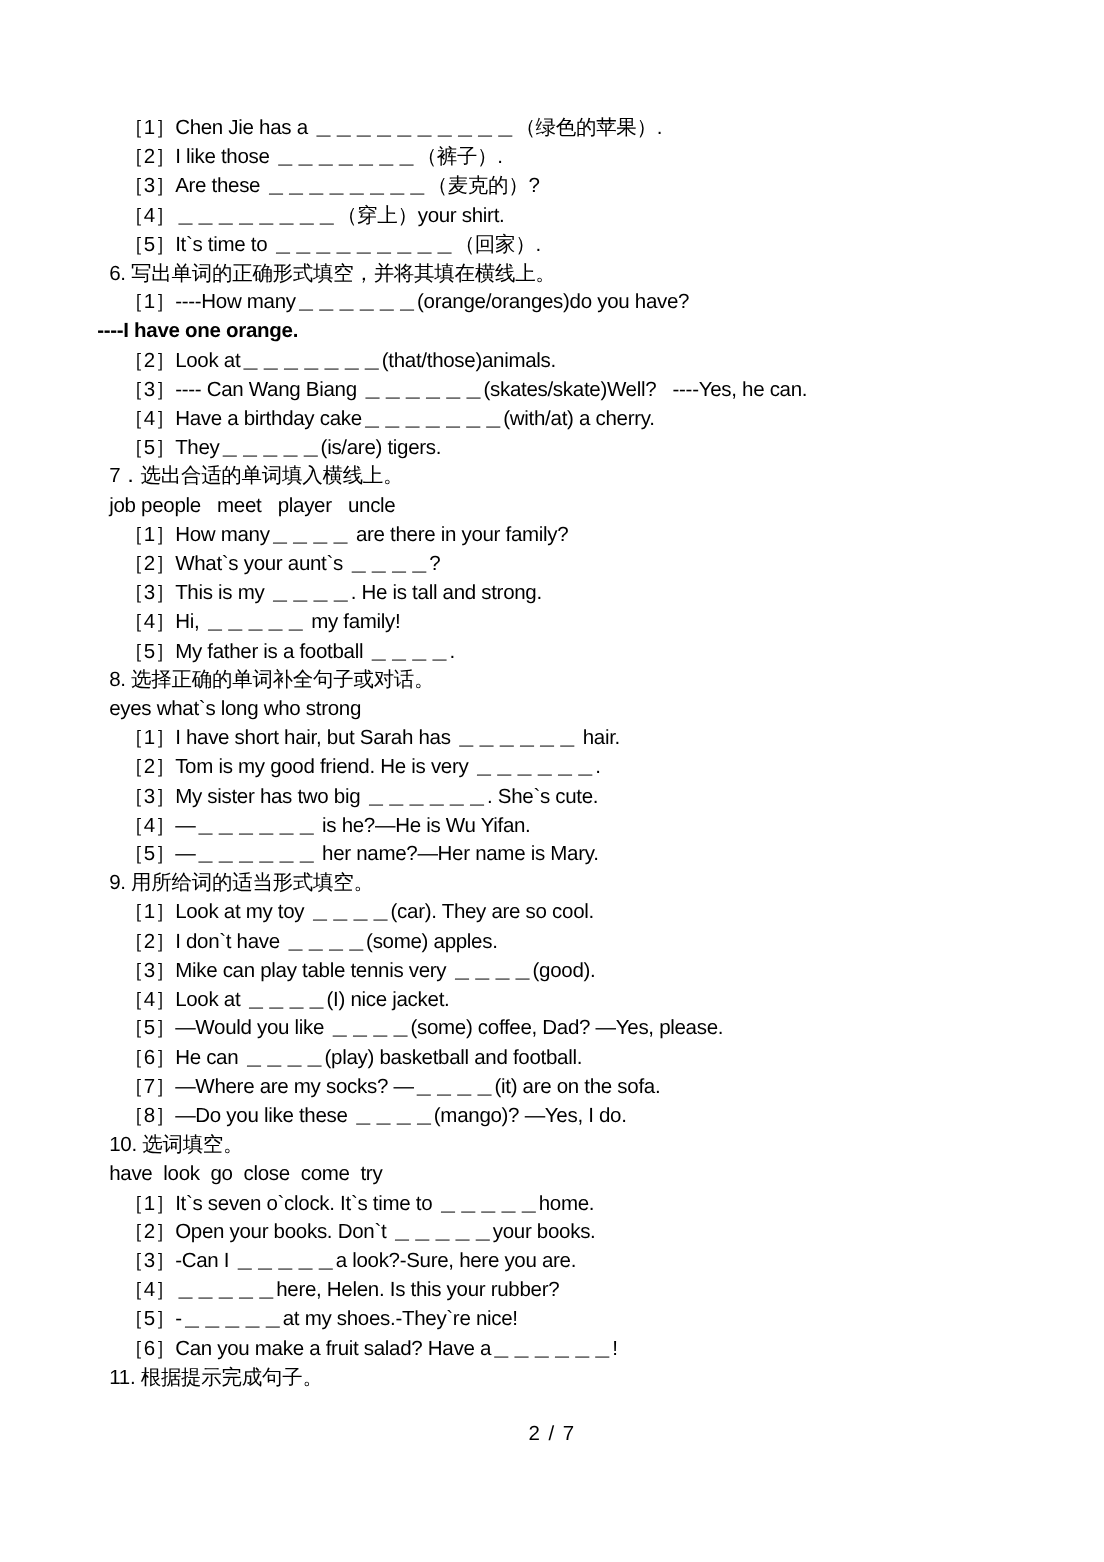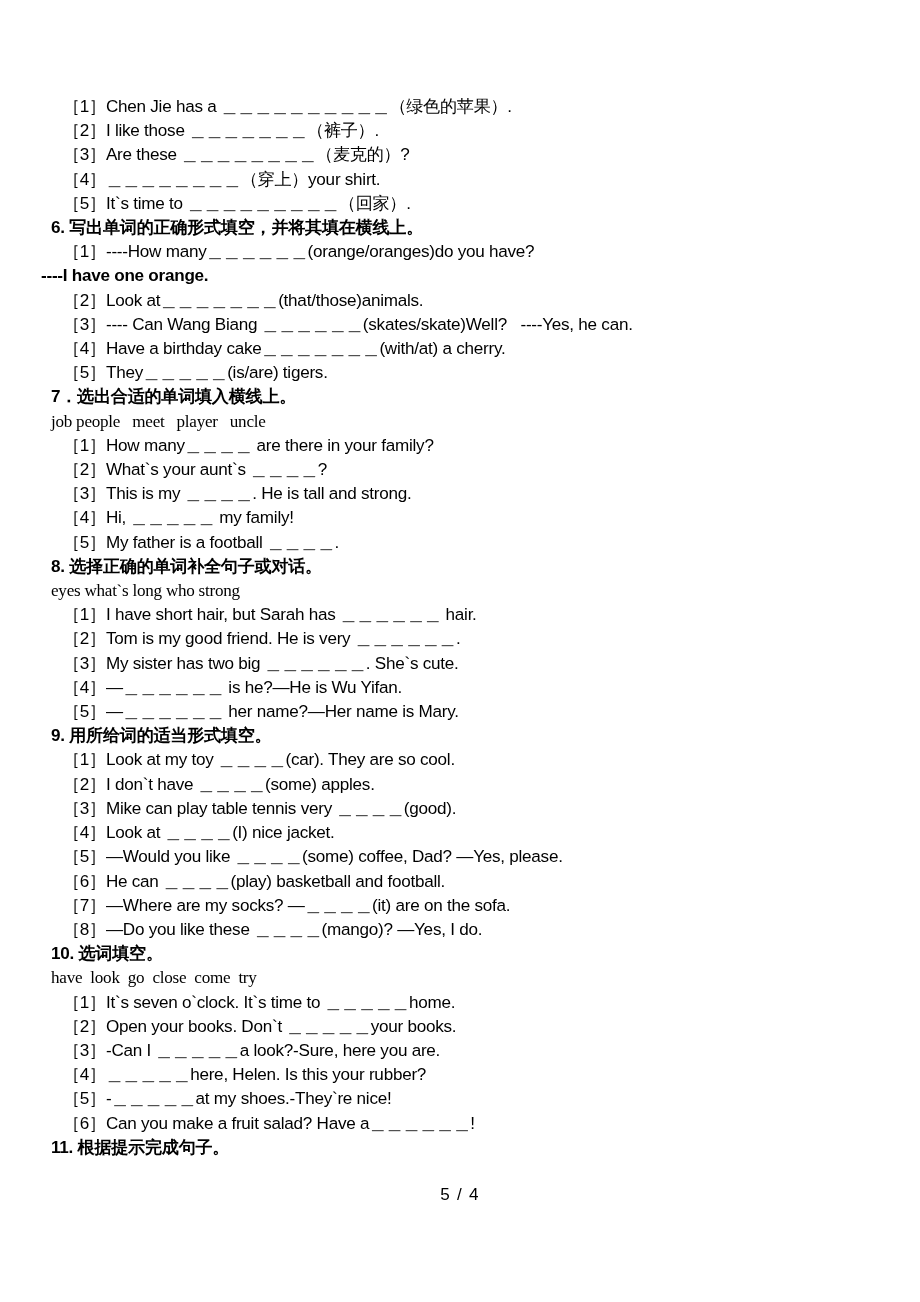--- a/index.html
+++ b/index.html
@@ -16,47 +16,45 @@
     -webkit-font-smoothing: none;
   }
 
   .page {
     position: absolute;
     left: 0;
     top: 0;
     width: 920px;
     height: 1302px;
     box-sizing: border-box;
-    padding: 95px 60px 0 63px;
+    padding: 95px 60px 0 103px;
   }
 
   .doc-body {
     font-size: 17.1px;
     line-height: 24.2px;
     letter-spacing: -0.25px;
     white-space: pre-wrap;
   }
 
   
   .line {
     min-height: 24.2px;
     white-space: pre-wrap;
     word-break: normal;
   }
 
   
   .line.heading {
     margin-left: -12px;
-    font-weight: bold;
   }
 
   
   .line.wordbank {
     margin-left: -12px;
-    font-family: Liberation Serif, serif;
   }
 
   
   .line.flush {
     margin-left: -22px;
     font-weight: bold;
   }
 
   
   .line.item {
@@ -74,13 +72,13 @@
     color: #000000;
   }
 </style>
 </head>
 <body>
 
 <div class="page">
   <div class="doc-body" id="doc-body"><div class="line item">［1］Chen Jie has a ＿＿＿＿＿＿＿＿＿＿（绿色的苹果）.</div><div class="line item">［2］I like those ＿＿＿＿＿＿＿（裤子）.</div><div class="line item">［3］Are these ＿＿＿＿＿＿＿＿（麦克的）?</div><div class="line item">［4］＿＿＿＿＿＿＿＿（穿上）your shirt.</div><div class="line item">［5］It`s time to ＿＿＿＿＿＿＿＿＿（回家）.</div><div class="line heading">6. 写出单词的正确形式填空，并将其填在横线上。</div><div class="line item">［1］----How many＿＿＿＿＿＿(orange/oranges)do you have?</div><div class="line flush">----I have one orange.</div><div class="line item">［2］Look at＿＿＿＿＿＿＿(that/those)animals.</div><div class="line item">［3］---- Can Wang Biang ＿＿＿＿＿＿(skates/skate)Well?   ----Yes, he can.</div><div class="line item">［4］Have a birthday cake＿＿＿＿＿＿＿(with/at) a cherry.</div><div class="line item">［5］They＿＿＿＿＿(is/are) tigers.</div><div class="line heading">7．选出合适的单词填入横线上。</div><div class="line wordbank">job people   meet   player   uncle</div><div class="line item">［1］How many＿＿＿＿ are there in your family?</div><div class="line item">［2］What`s your aunt`s ＿＿＿＿?</div><div class="line item">［3］This is my ＿＿＿＿. He is tall and strong.</div><div class="line item">［4］Hi, ＿＿＿＿＿ my family!</div><div class="line item">［5］My father is a football ＿＿＿＿.</div><div class="line heading">8. 选择正确的单词补全句子或对话。</div><div class="line wordbank">eyes what`s long who strong</div><div class="line item">［1］I have short hair, but Sarah has ＿＿＿＿＿＿ hair.</div><div class="line item">［2］Tom is my good friend. He is very ＿＿＿＿＿＿.</div><div class="line item">［3］My sister has two big ＿＿＿＿＿＿. She`s cute.</div><div class="line item">［4］—＿＿＿＿＿＿ is he?—He is Wu Yifan.</div><div class="line item">［5］—＿＿＿＿＿＿ her name?—Her name is Mary.</div><div class="line heading">9. 用所给词的适当形式填空。</div><div class="line item">［1］Look at my toy ＿＿＿＿(car). They are so cool.</div><div class="line item">［2］I don`t have ＿＿＿＿(some) apples.</div><div class="line item">［3］Mike can play table tennis very ＿＿＿＿(good).</div><div class="line item">［4］Look at ＿＿＿＿(I) nice jacket.</div><div class="line item">［5］—Would you like ＿＿＿＿(some) coffee, Dad? —Yes, please.</div><div class="line item">［6］He can ＿＿＿＿(play) basketball and football.</div><div class="line item">［7］—Where are my socks? —＿＿＿＿(it) are on the sofa.</div><div class="line item">［8］—Do you like these ＿＿＿＿(mango)? —Yes, I do.</div><div class="line heading">10. 选词填空。</div><div class="line wordbank">have  look  go  close  come  try</div><div class="line item">［1］It`s seven o`clock. It`s time to ＿＿＿＿＿home.</div><div class="line item">［2］Open your books. Don`t ＿＿＿＿＿your books.</div><div class="line item">［3］-Can I ＿＿＿＿＿a look?-Sure, here you are.</div><div class="line item">［4］＿＿＿＿＿here, Helen. Is this your rubber?</div><div class="line item">［5］-＿＿＿＿＿at my shoes.-They`re nice!</div><div class="line item">［6］Can you make a fruit salad? Have a＿＿＿＿＿＿!</div><div class="line heading">11. 根据提示完成句子。</div></div>
 </div>
 
-<div class="footer">5 / 4</div>
+<div class="footer">2 / 7</div>
 
 </body></html>

